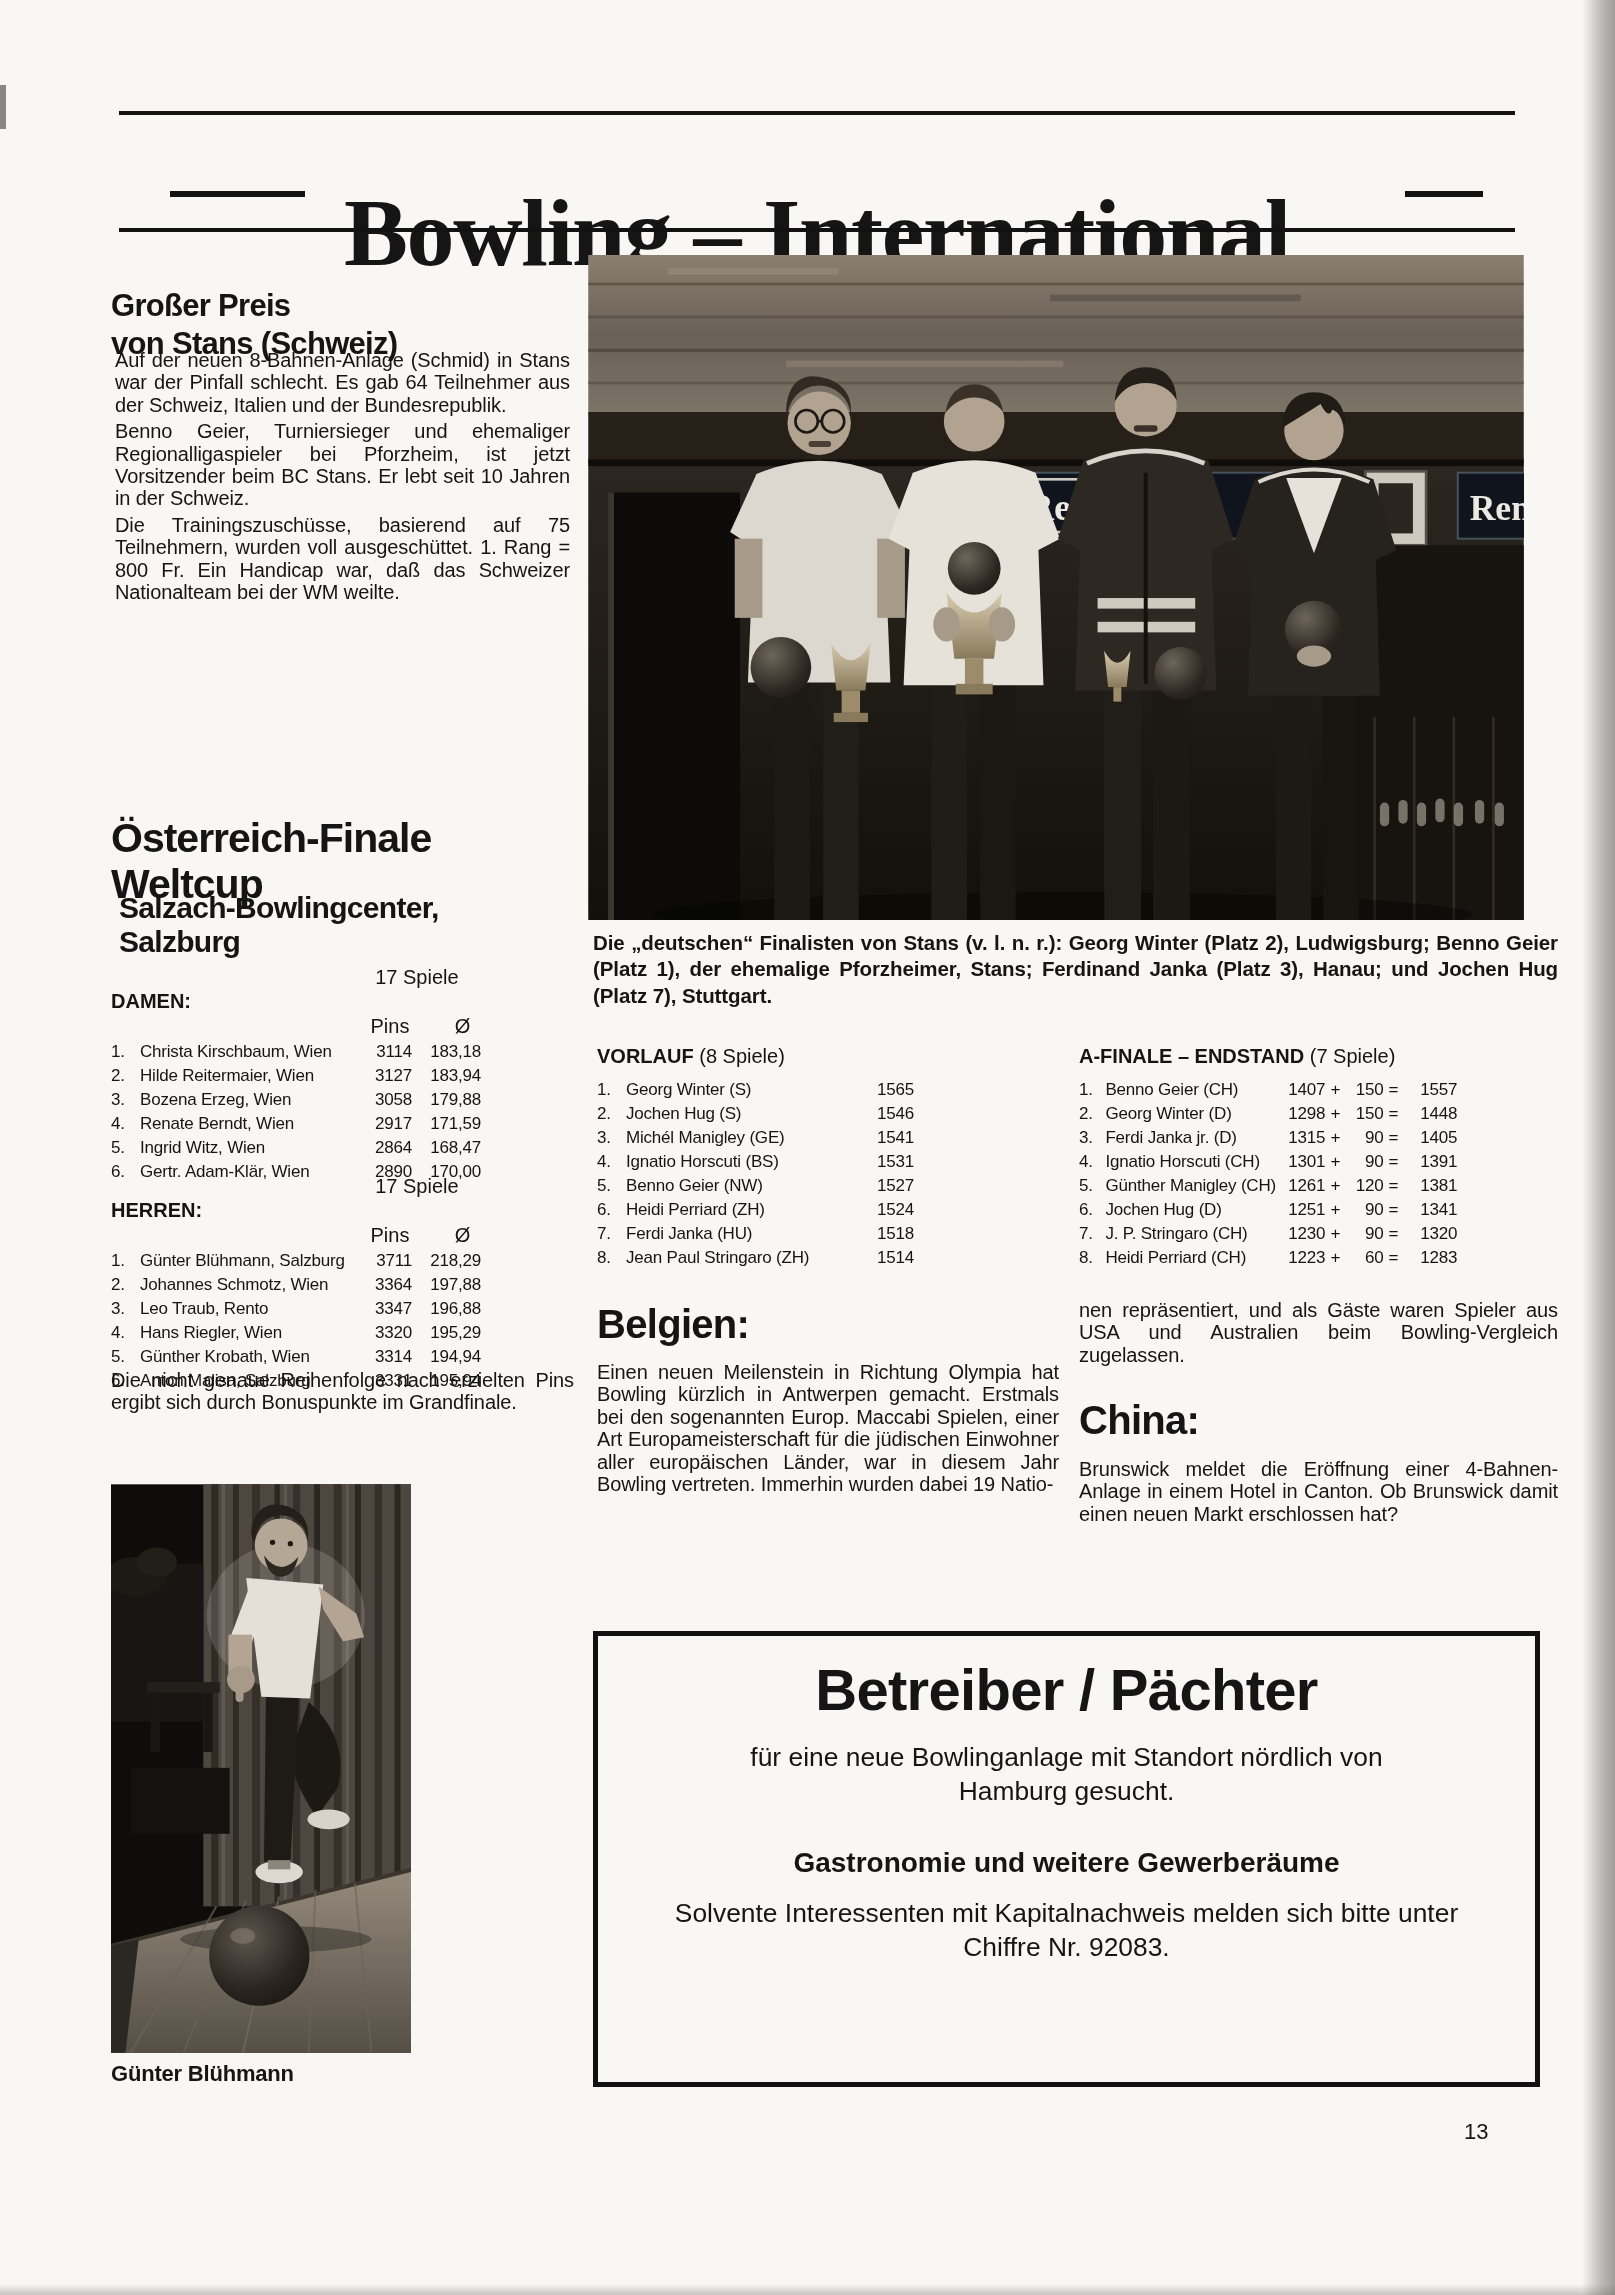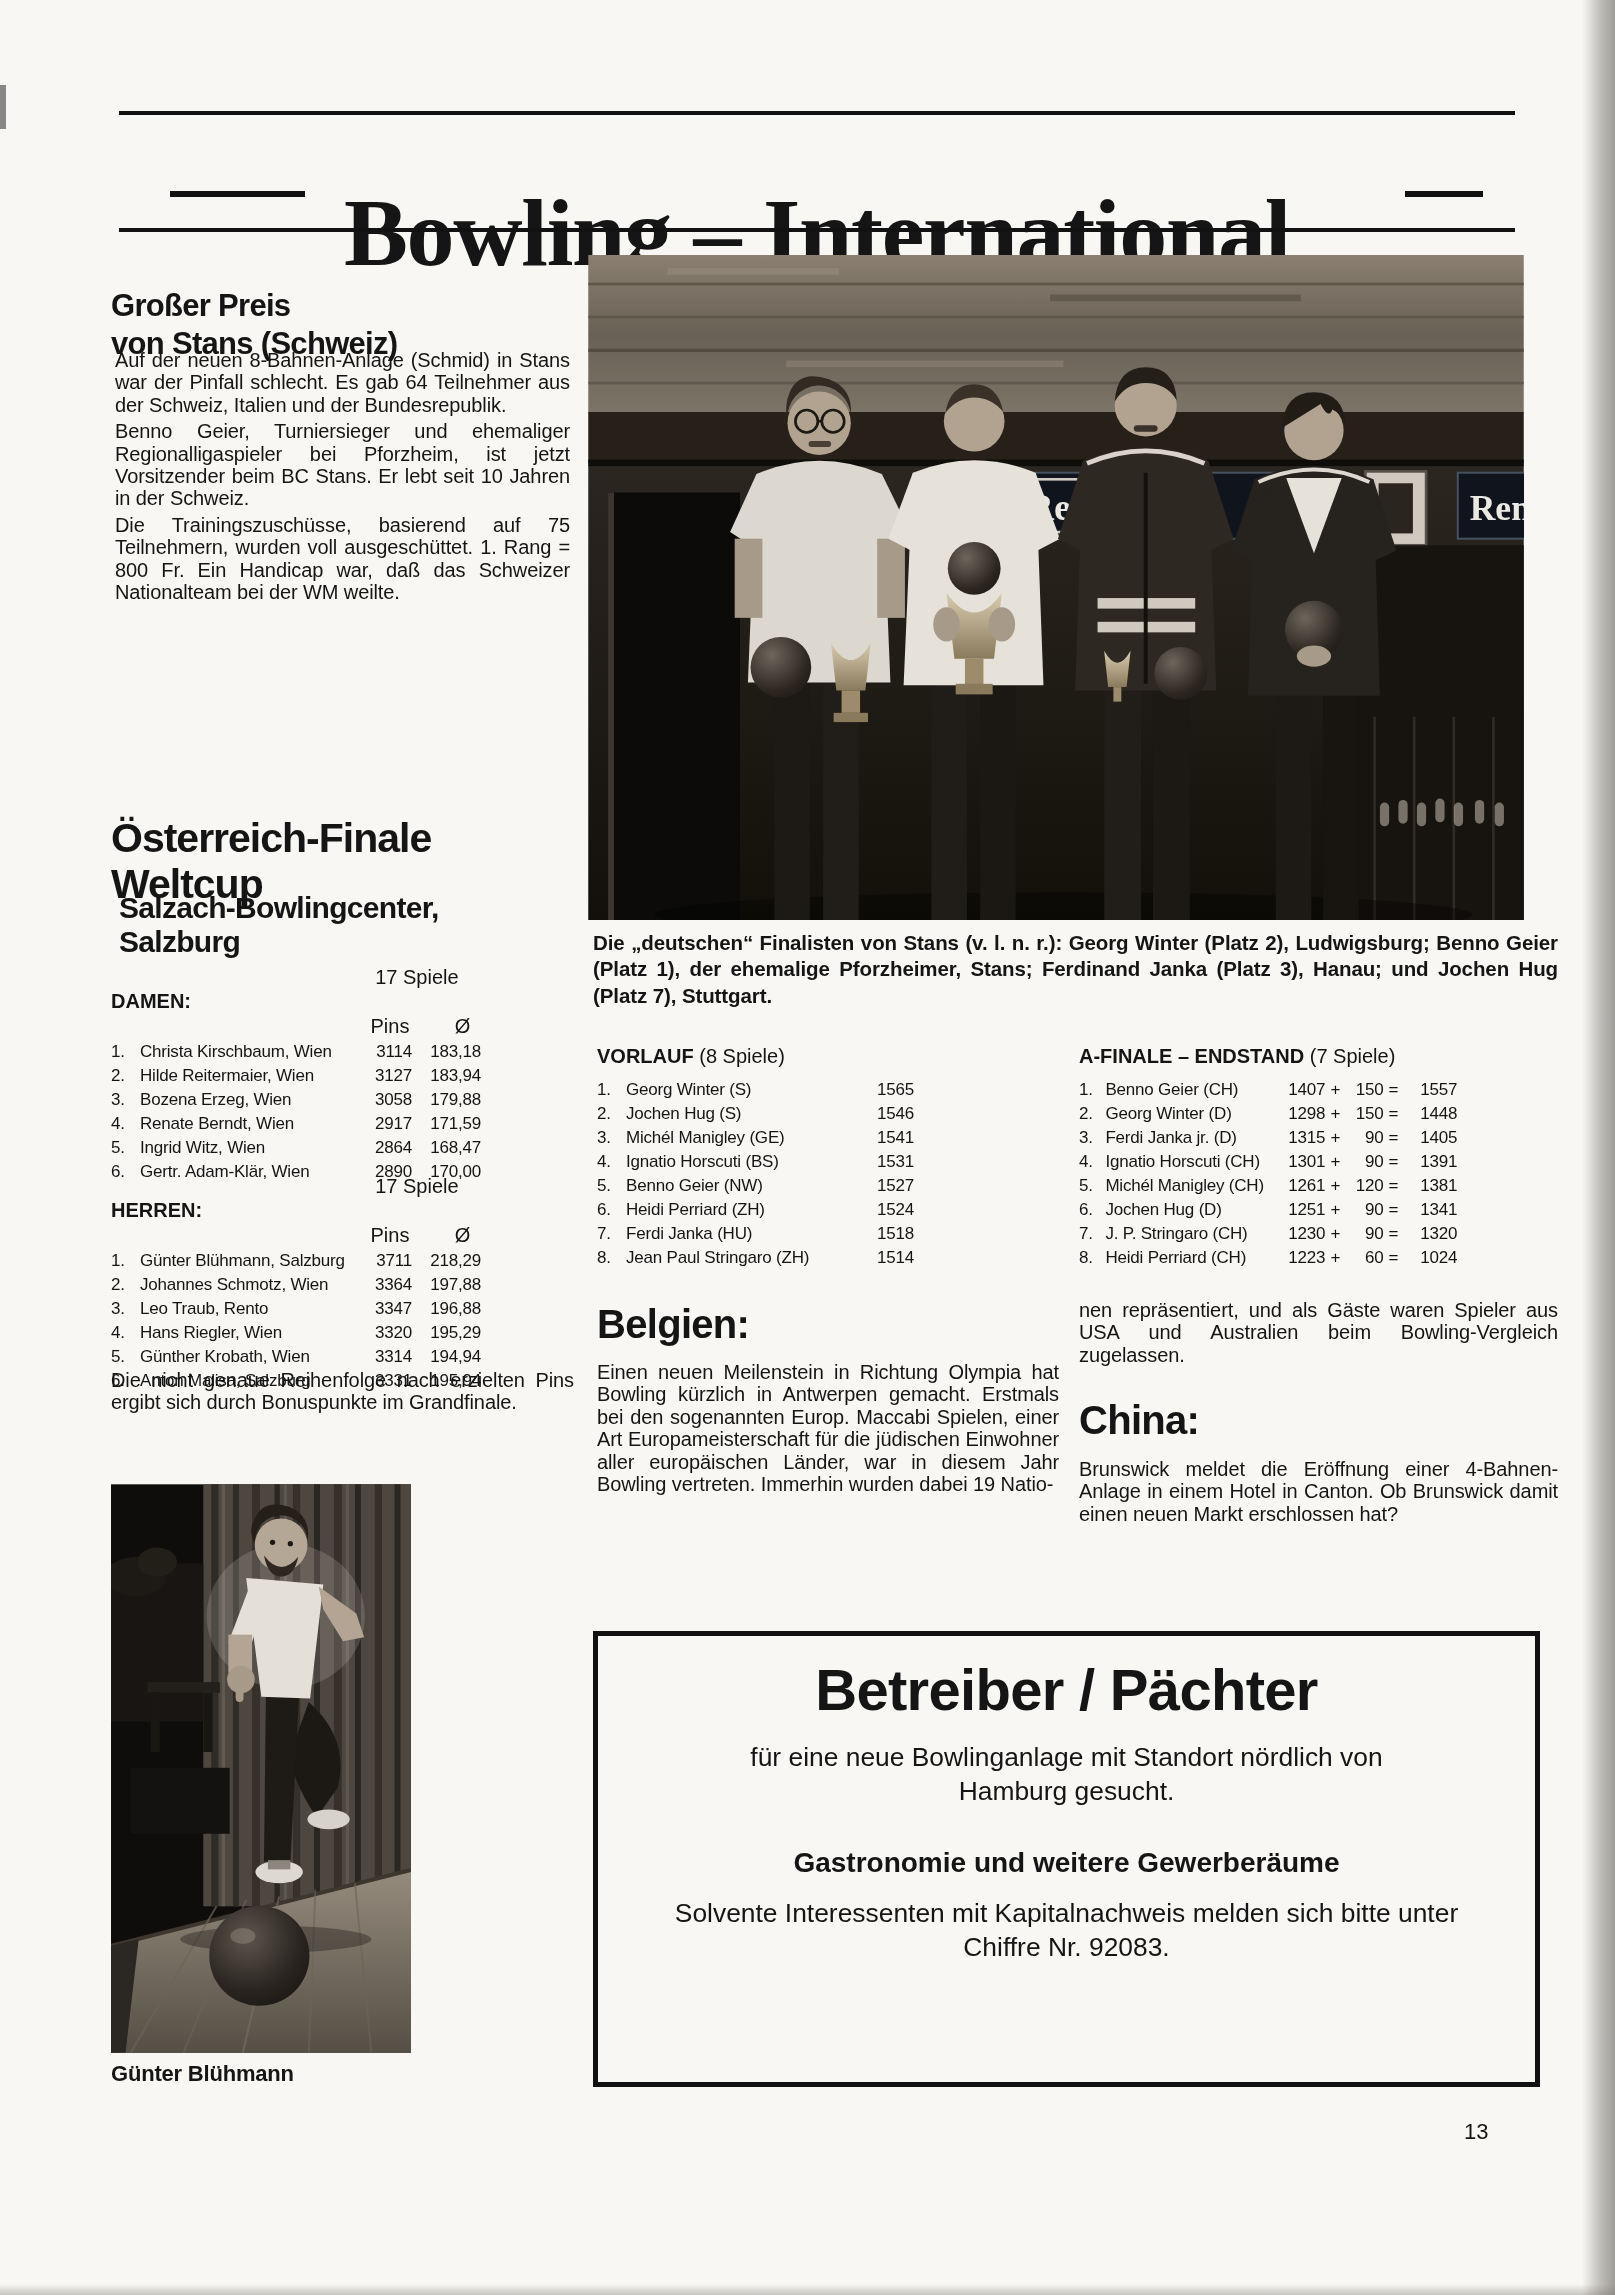--- a/index.html
+++ b/index.html
@@ -535,21 +535,21 @@
           <span class="c-name">Ignatio Horscuti (CH)</span>
           <span class="c-base">1301</span>
           <span class="c-plus">+</span>
           <span class="c-bonus">90</span>
           <span class="c-eq">=</span>
           <span class="c-total">1391</span>
         </div>
 
         <div class="a-row">
           <span class="c-rank">5.</span>
-          <span class="c-name">Michél Manigley (CH)</span>
+          <span class="c-name">Günther Manigley (CH)</span>
           <span class="c-base">1261</span>
           <span class="c-plus">+</span>
           <span class="c-bonus">120</span>
           <span class="c-eq">=</span>
           <span class="c-total">1381</span>
         </div>
 
         <div class="a-row">
           <span class="c-rank">6.</span>
           <span class="c-name">Jochen Hug (D)</span>
@@ -570,21 +570,21 @@
           <span class="c-total">1320</span>
         </div>
 
         <div class="a-row">
           <span class="c-rank">8.</span>
           <span class="c-name">Heidi Perriard (CH)</span>
           <span class="c-base">1223</span>
           <span class="c-plus">+</span>
           <span class="c-bonus">60</span>
           <span class="c-eq">=</span>
-          <span class="c-total">1024</span>
+          <span class="c-total">1283</span>
         </div>
       </div>
   </div>
 
   <h2 class="abs h-sec" style="left:597px;top:1302px;margin:0;">Belgien:</h2>
   <div class="abs body-p" style="left:597px;top:1361px;width:462px;">Einen neuen Meilenstein in Richtung Olympia hat Bowling kürzlich in Antwerpen gemacht. Erstmals bei den sogenannten Europ. Maccabi Spielen, einer Art Europameisterschaft für die jüdischen Einwohner aller europäischen Länder, war in diesem Jahr Bowling vertreten. Immerhin wurden dabei 19 Natio-</div>
   <div class="abs body-p" style="left:1079px;top:1299px;width:479px;">nen repräsentiert, und als Gäste waren Spieler aus USA und Australien beim Bowling-Vergleich zugelassen.</div>
 
   <h2 class="abs h-sec" style="left:1079px;top:1398px;margin:0;">China:</h2>
   <div class="abs body-p" style="left:1079px;top:1458px;width:479px;">Brunswick meldet die Eröffnung einer 4-Bahnen-Anlage in einem Hotel in Canton. Ob Brunswick damit einen neuen Markt erschlossen hat?</div>

